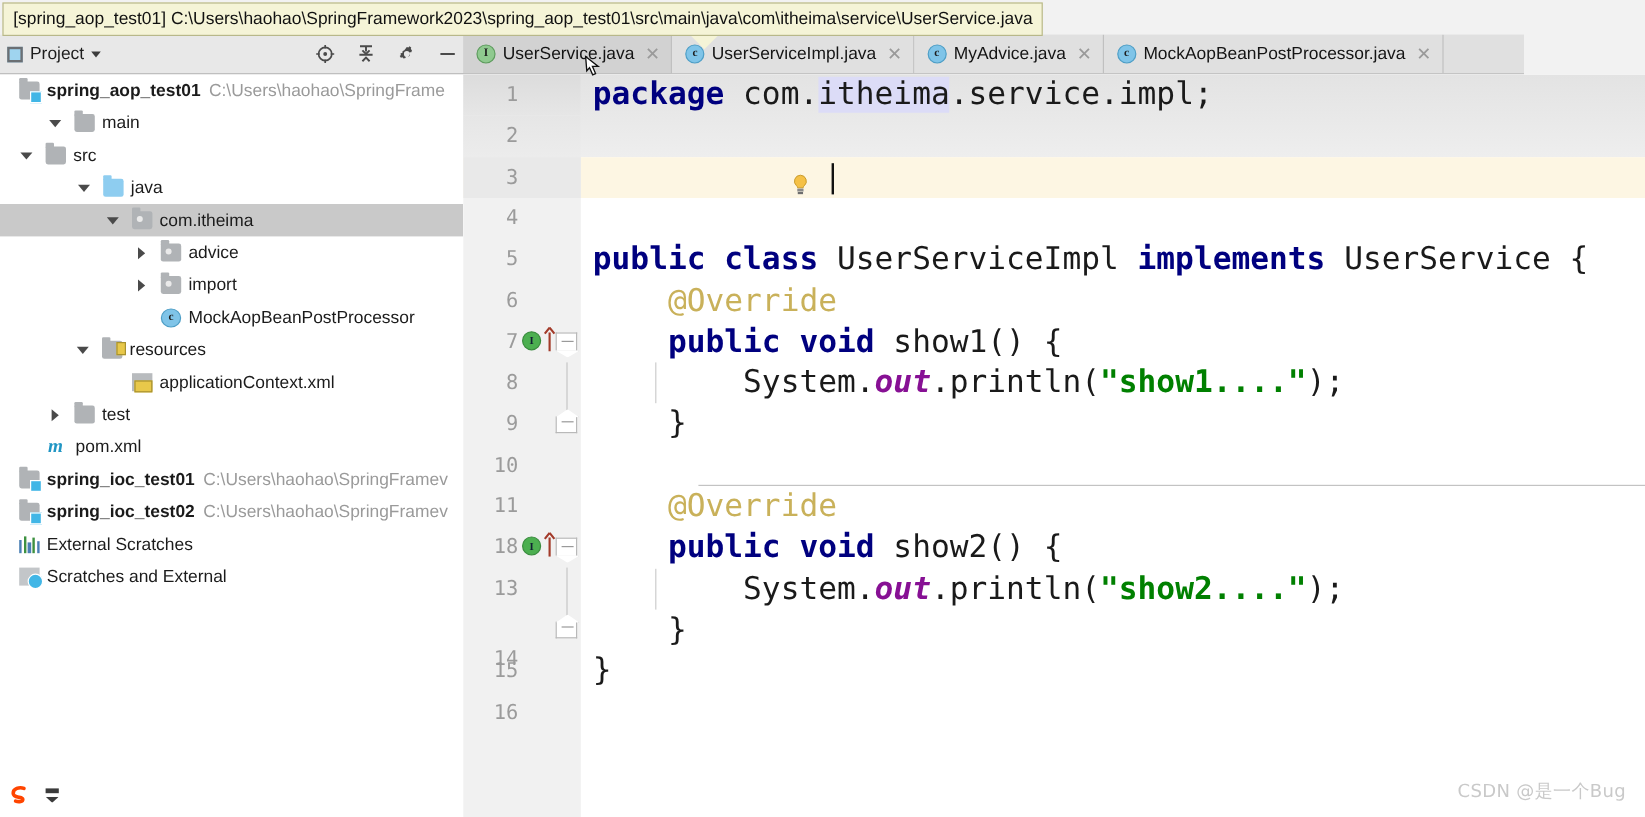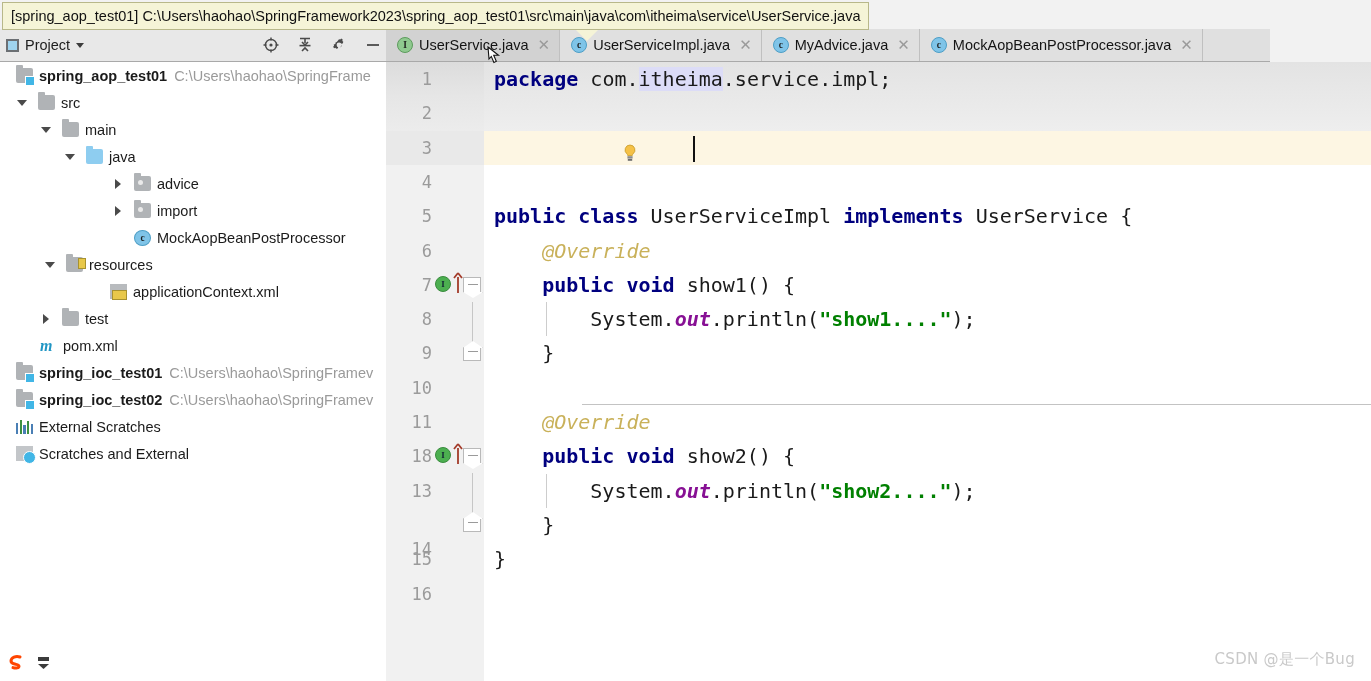--- a/index.html
+++ b/index.html
@@ -125,26 +125,26 @@
     border:1px solid #b9b9b9; border-top:none; background:#fff; }
   .foldbot::before{ content:""; position:absolute; left:-1px; top:-6px;
     width:18px;height:7px; background:#fff;
     border-left:1px solid #b9b9b9; border-right:1px solid #b9b9b9;
     clip-path:polygon(50% 0, 100% 100%, 0 100%); }
   .foldbot i{ position:absolute; left:4px; top:4px; width:10px; height:1px; background:#9a9a9a; }
   .foldline{ position:absolute; left:85.5px; width:1px; background:#c6c6c6; }
 
   .code{ position:absolute; left:98px; top:0; right:0; height:100%; }
   .crow{ position:absolute; left:0; right:0; height:34.3px;
-    font-size:20px; line-height:34.3px; color:#0a0a4a; white-space:pre;
+    font-size:26px; line-height:34.3px; color:#0a0a4a; white-space:pre;
     font-family:"DejaVu Sans Mono","Liberation Mono",monospace; }
   .crow .txt{ position:absolute; left:10px; top:0; }
   .kw{ color:#00007f; font-weight:bold; }
   .id{ color:#1a1a1a; }
-  .ann{ color:#c9b15a;font-style:italic; }
+  .ann{ color:#c9b15a; }
   .str{ color:#008000; font-weight:bold; }
   .fld{ color:#871094; font-weight:bold; font-style:italic; }
   .hl{ background:#dcdcf7; }
   .caretline{ background:#fdf6e3; }
   .bandrow{ background:linear-gradient(#e3e3e3,#eeeeee); }
   .indent{ position:absolute; width:1px; background:#cdcdcd; }
   .sep{ position:absolute; left:98px; right:0; height:1px; background:#c3c3c3; }
   .caret{ position:absolute; width:2px; background:#111; }
   .bulb{ position:absolute; width:16px; height:19px; }
 
@@ -236,57 +236,62 @@
 
   <div class="tree">
 
     <div class="trow">
       <span class="arrow"></span>
       <span class="tico f-gray mod-badge"></span>
       <span class="tlabel bold">spring_aop_test01</span>
       <span class="tpath">C:\Users\haohao\SpringFrame</span>
     </div>
 
+    <div class="trow" style="padding-left:38px">
+      <span class="arrow down"></span>
+      <span class="tico f-gray" style="margin-left:8px"></span>
+      <span class="tlabel">main</span>
+    </div>
+
     <div class="trow" style="padding-left:14px">
       <span class="arrow down"></span>
       <span class="tico f-gray" style="margin-left:8px"></span>
       <span class="tlabel">src</span>
     </div>
 
-    <div class="trow" style="padding-left:38px">
-      <span class="arrow down"></span>
-      <span class="tico f-gray" style="margin-left:8px"></span>
-      <span class="tlabel">main</span>
-    </div>
-
     <div class="trow" style="padding-left:62px">
       <span class="arrow down"></span>
       <span class="tico f-blue" style="margin-left:8px"></span>
       <span class="tlabel">java</span>
     </div>
 
+    <div class="trow sel" style="padding-left:86px">
+      <span class="arrow down"></span>
+      <span class="tico f-gray f-pkg" style="margin-left:8px"></span>
+      <span class="tlabel">com.itheima</span>
+    </div>
 
     <div class="trow" style="padding-left:110px">
       <span class="arrow right"></span>
       <span class="tico f-gray f-pkg" style="margin-left:8px"></span>
       <span class="tlabel">advice</span>
     </div>
 
     <div class="trow" style="padding-left:110px">
       <span class="arrow right"></span>
       <span class="tico f-gray f-pkg" style="margin-left:8px"></span>
       <span class="tlabel">import</span>
     </div>
 
     <div class="trow" style="padding-left:134px">
       <span class="tico c-circle" style="margin-right:6px">c</span>
       <span class="tlabel">MockAopBeanPostProcessor</span>
     </div>
 
-    <div class="trow" style="padding-left:42px">
+    <div class="trow" style="padding-left:61px">
       <span class="arrow down"></span>
       <span class="tico f-gray" style="margin-left:8px">
         <span style="position:absolute;right:-3px;top:1px;width:8px;height:11px;background:#e8c84a;border:1px solid #a8922f"></span>
       </span>
       <span class="tlabel">resources</span>
     </div>
 
     <div class="trow" style="padding-left:110px">
       <span class="tico xml-ico" style="margin-right:6px"></span>
       <span class="tlabel">applicationContext.xml</span>

